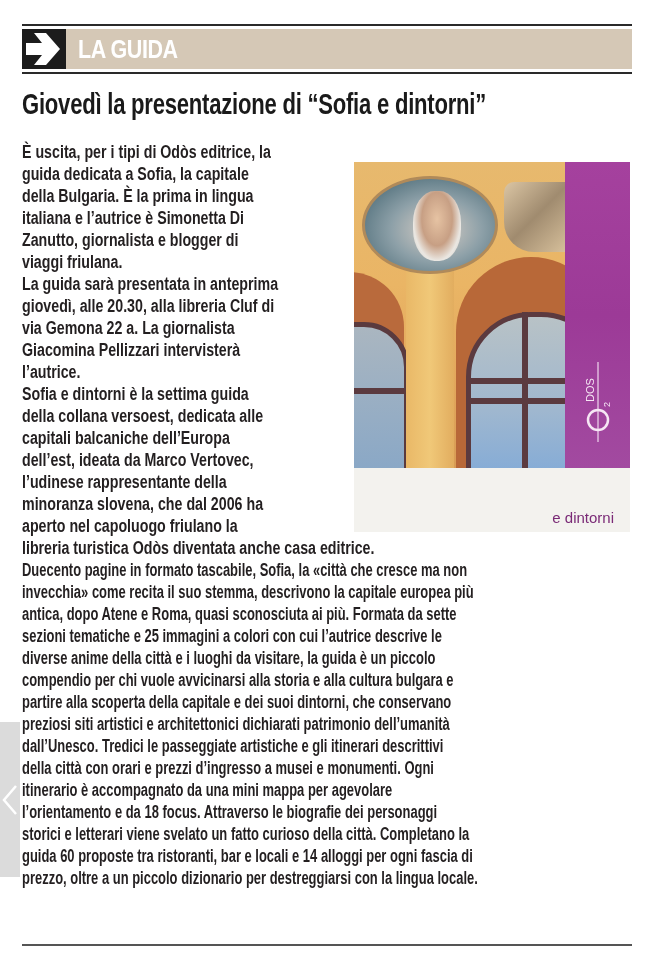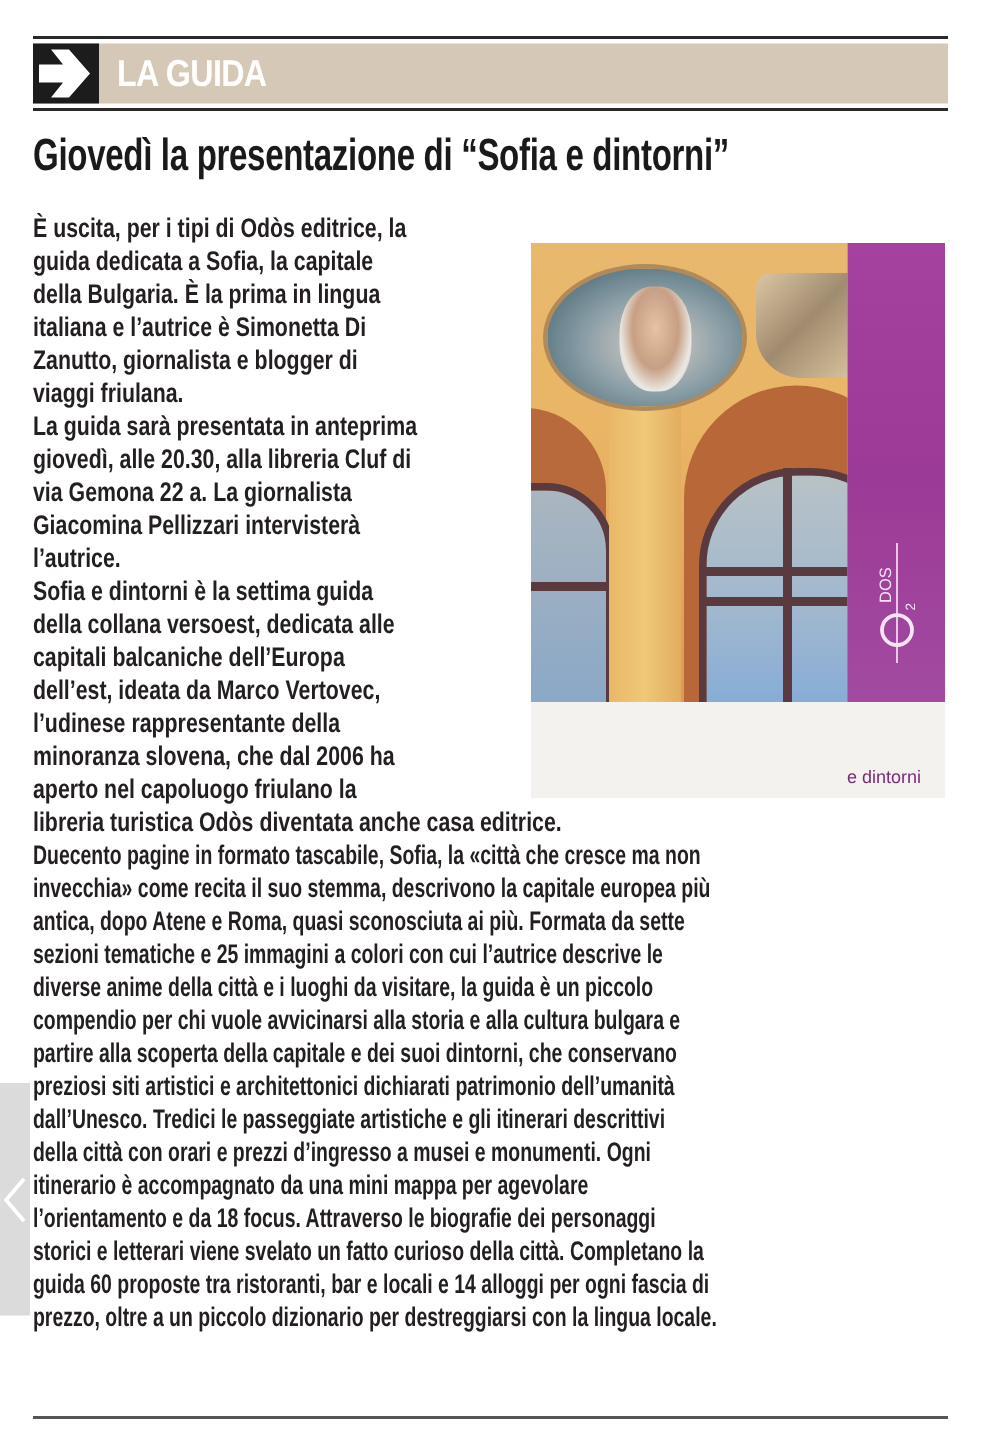--- a/index.html
+++ b/index.html
@@ -86,21 +86,21 @@
     background: linear-gradient(180deg, #a5419e 0%, #9c3a97 50%, #a24aa0 100%);
   }
   .spine-logo {
     position: absolute; left: 16px; top: 200px; width: 34px; height: 80px;
   }
   .cover-title {
     position: absolute; right: 14px; top: 314px; font-weight: bold; font-size: 34px; line-height: 34px;
     color: #8e2a86; letter-spacing: -0.5px;
   }
   .cover-subtitle {
-    position: absolute; right: 16px; top: 348px; font-size: 12px; line-height: 16px; color: #7a2a76;
+    position: absolute; right: 16px; top: 348px; font-size: 15px; line-height: 16px; color: #7a2a76;
   }
   .nav-prev {
     position: absolute; left: 0; top: 722px; width: 20px; height: 155px;
     background: rgba(190,190,190,0.55);
   }
   .nav-prev svg { position: absolute; left: 2px; top: 63px; }
 </style>
 </head>
 <body>
 

